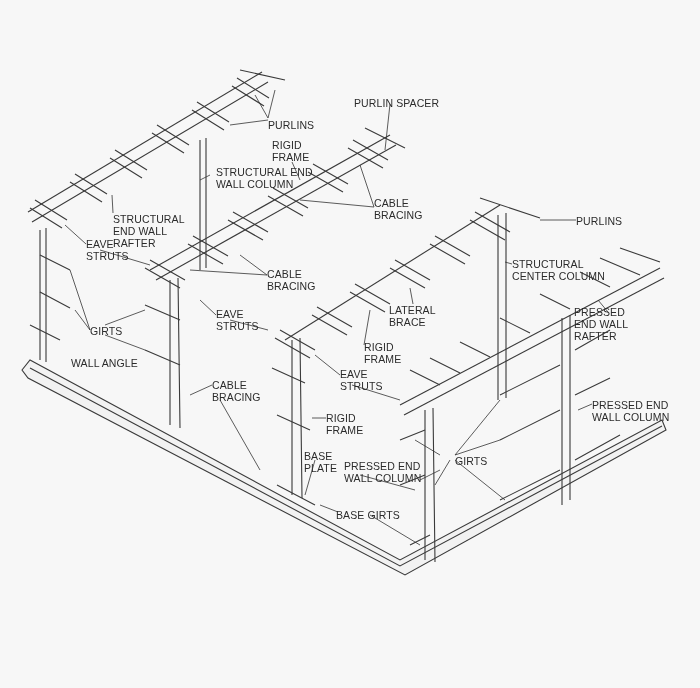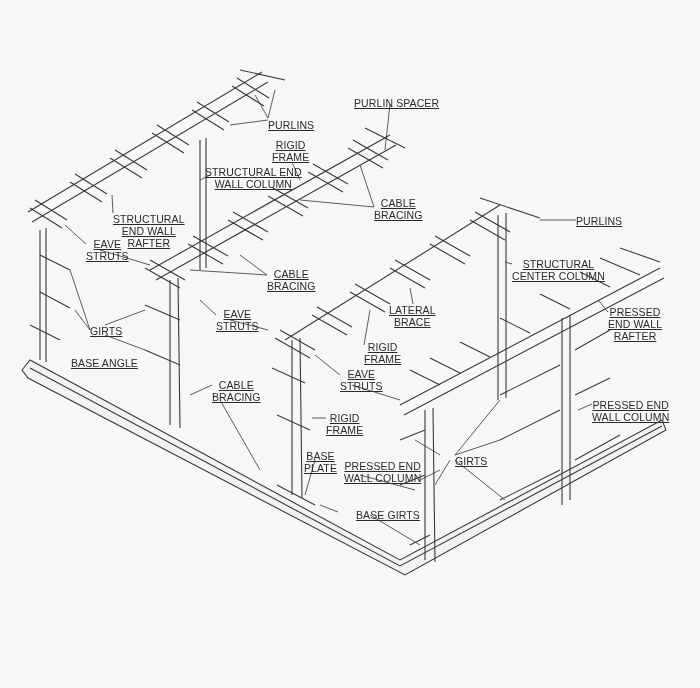--- a/index.html
+++ b/index.html
@@ -1,18 +1,18 @@
 <!DOCTYPE html>
 <html><head>
 <meta charset="utf-8">
 <style>
   html,body{margin:0;padding:0;background:#f7f7f7;}
   body{width:700px;height:688px;overflow:hidden;position:relative;font-family:"Liberation Sans",sans-serif;}
   svg{position:absolute;left:0;top:0;}
-  .lbl{position:absolute;font-size:10.5px;line-height:12px;color:#2b2b2b;text-align:center;white-space:pre;letter-spacing:0.1px;text-decoration:underline;}
+  .lbl{position:absolute;font-size:10.5px;line-height:12px;color:#2b2b2b;text-align:left;white-space:pre;letter-spacing:0.1px;}
 </style>
 </head>
 <body>
 
 <svg width="700" height="688" viewBox="0 0 700 688">
   <g stroke="#3a3a3a" stroke-width="1.1" fill="none">
 
     <path d="M22 370 L30 360 L400 560 L662 420 L666 430 L405 575 L28 378 Z" fill="#f2f2f2"></path>
     <path d="M30 368 L400 566 L662 426"></path>
 
@@ -106,51 +106,51 @@
     <path d="M455 455 L500 400 M455 455 L500 440 M455 460 L505 500 M450 460 L435 485 M440 455 L415 440 M440 470 L420 480"></path>
     <path d="M360 475 L415 490"></path>
     <path d="M338 512 L320 505 M370 515 L420 545"></path>
   </g>
 </svg>
 
 <div class="lbl" style="left:268px;top:119px">PURLINS</div>
 <div class="lbl" style="left:354px;top:97px">PURLIN SPACER</div>
 <div class="lbl" style="left:272px;top:139px">RIGID
 FRAME</div>
-<div class="lbl" style="left:205px;top:166px">STRUCTURAL END
+<div class="lbl" style="left:216px;top:166px">STRUCTURAL END
 WALL COLUMN</div>
 <div class="lbl" style="left:374px;top:197px">CABLE
 BRACING</div>
 <div class="lbl" style="left:113px;top:213px">STRUCTURAL
 END WALL
 RAFTER</div>
 <div class="lbl" style="left:576px;top:215px">PURLINS</div>
 <div class="lbl" style="left:86px;top:238px">EAVE
 STRUTS</div>
 <div class="lbl" style="left:267px;top:268px">CABLE
 BRACING</div>
 <div class="lbl" style="left:512px;top:258px">STRUCTURAL
 CENTER COLUMN</div>
 <div class="lbl" style="left:90px;top:325px">GIRTS</div>
 <div class="lbl" style="left:216px;top:308px">EAVE
 STRUTS</div>
 <div class="lbl" style="left:389px;top:304px">LATERAL
 BRACE</div>
-<div class="lbl" style="left:608px;top:306px">PRESSED
+<div class="lbl" style="left:574px;top:306px">PRESSED
 END WALL
 RAFTER</div>
 <div class="lbl" style="left:364px;top:341px">RIGID
 FRAME</div>
-<div class="lbl" style="left:71px;top:357px">BASE ANGLE</div>
+<div class="lbl" style="left:71px;top:357px">WALL ANGLE</div>
 <div class="lbl" style="left:340px;top:368px">EAVE
 STRUTS</div>
 <div class="lbl" style="left:212px;top:379px">CABLE
 BRACING</div>
 <div class="lbl" style="left:592px;top:399px">PRESSED END
 WALL COLUMN</div>
 <div class="lbl" style="left:326px;top:412px">RIGID
 FRAME</div>
 <div class="lbl" style="left:304px;top:450px">BASE
 PLATE</div>
 <div class="lbl" style="left:455px;top:455px">GIRTS</div>
 <div class="lbl" style="left:344px;top:460px">PRESSED END
 WALL COLUMN</div>
-<div class="lbl" style="left:356px;top:509px">BASE GIRTS</div>
+<div class="lbl" style="left:336px;top:509px">BASE GIRTS</div>
 
 </body></html>

